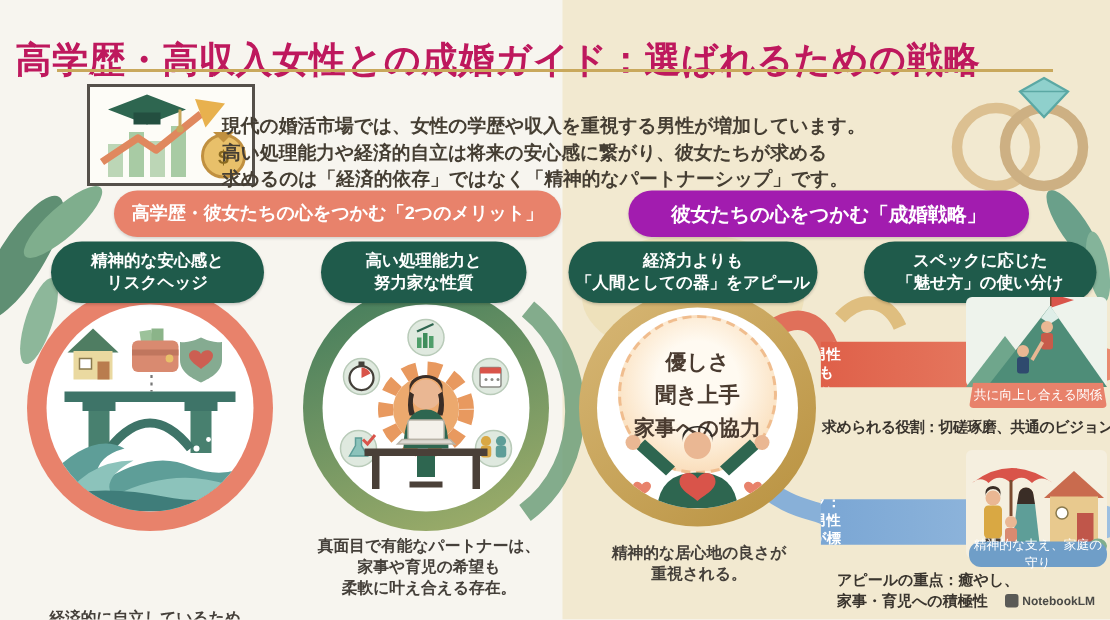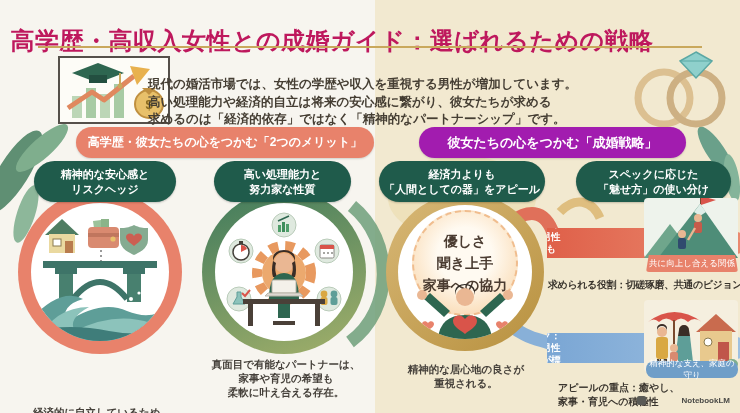--- a/index.html
+++ b/index.html
@@ -31,21 +31,21 @@
   .bn2 { left:646px; top:361px; width:92px; height:17px; background:#6f9ec8; border-radius:8px 8px 8px 8px; }
   .detail { font-weight:700; color:#3a352e; z-index:3; }
   .d1 { left:548px; top:278px; width:192px; font-size:10px; letter-spacing:-.4px; white-space:nowrap; }
   .d2 { left:558px; top:381px; width:182px; font-size:10px; line-height:13.5px; }
   .radiant { position:absolute; left:50%; top:5px; transform:translateX(-50%); width:106px; height:106px; border-radius:50%;
     background:radial-gradient(circle at 50% 42%, #fffaf1 35%, #fbe3c4 70%, #f6c9a4 100%);
     border:2px dashed #f0bd8e; display:flex; align-items:center; justify-content:center; }
   .keywords { font-size:14px; line-height:22px; font-weight:800; color:#4a3b30; text-align:center; }
   .wm { right:10px; top:396px; display:flex; align-items:center; gap:3px; z-index:5; }
   .wm .logo { width:9px; height:9px; background:#5a5a56; border-radius:2px; display:inline-block; }
-  .wm .txt { font-size:8px; font-weight:700; color:#4a4a46;padding-left:33px; }
+  .wm .txt { font-size:8px; font-weight:700; color:#4a4a46; }
   .scene { z-index:3; }
 </style>
 </head>
 <body>
 
 <div class="canvas">
   <div class="abs bgL"></div>
   <div class="abs bgR"></div>
 
   <svg class="abs deco" viewBox="0 0 740 413">

